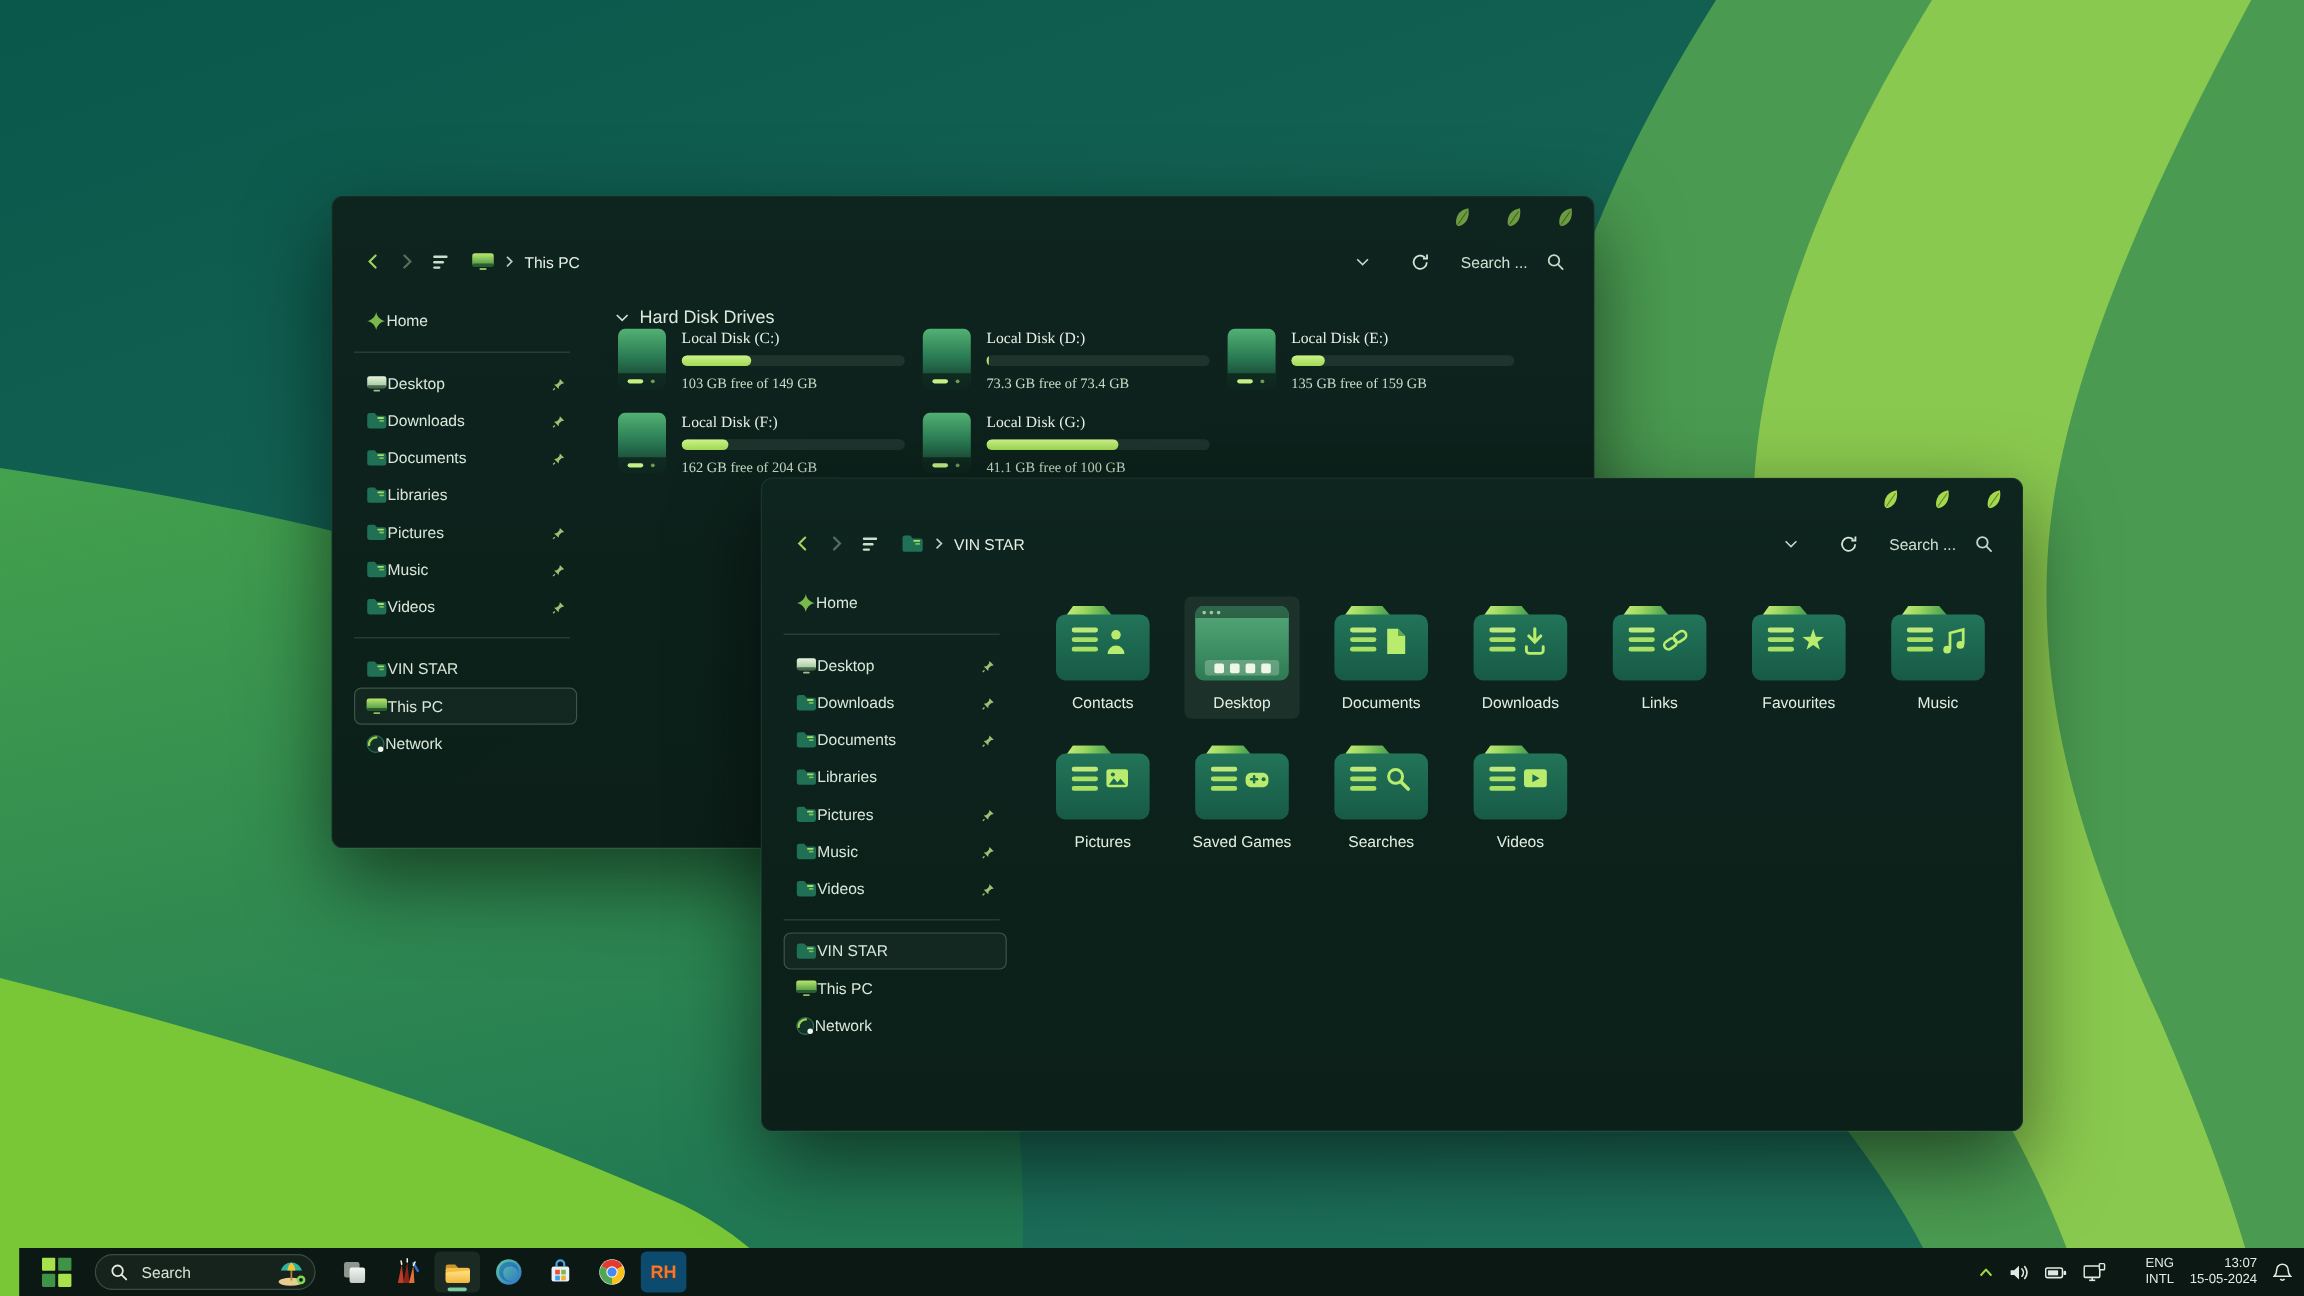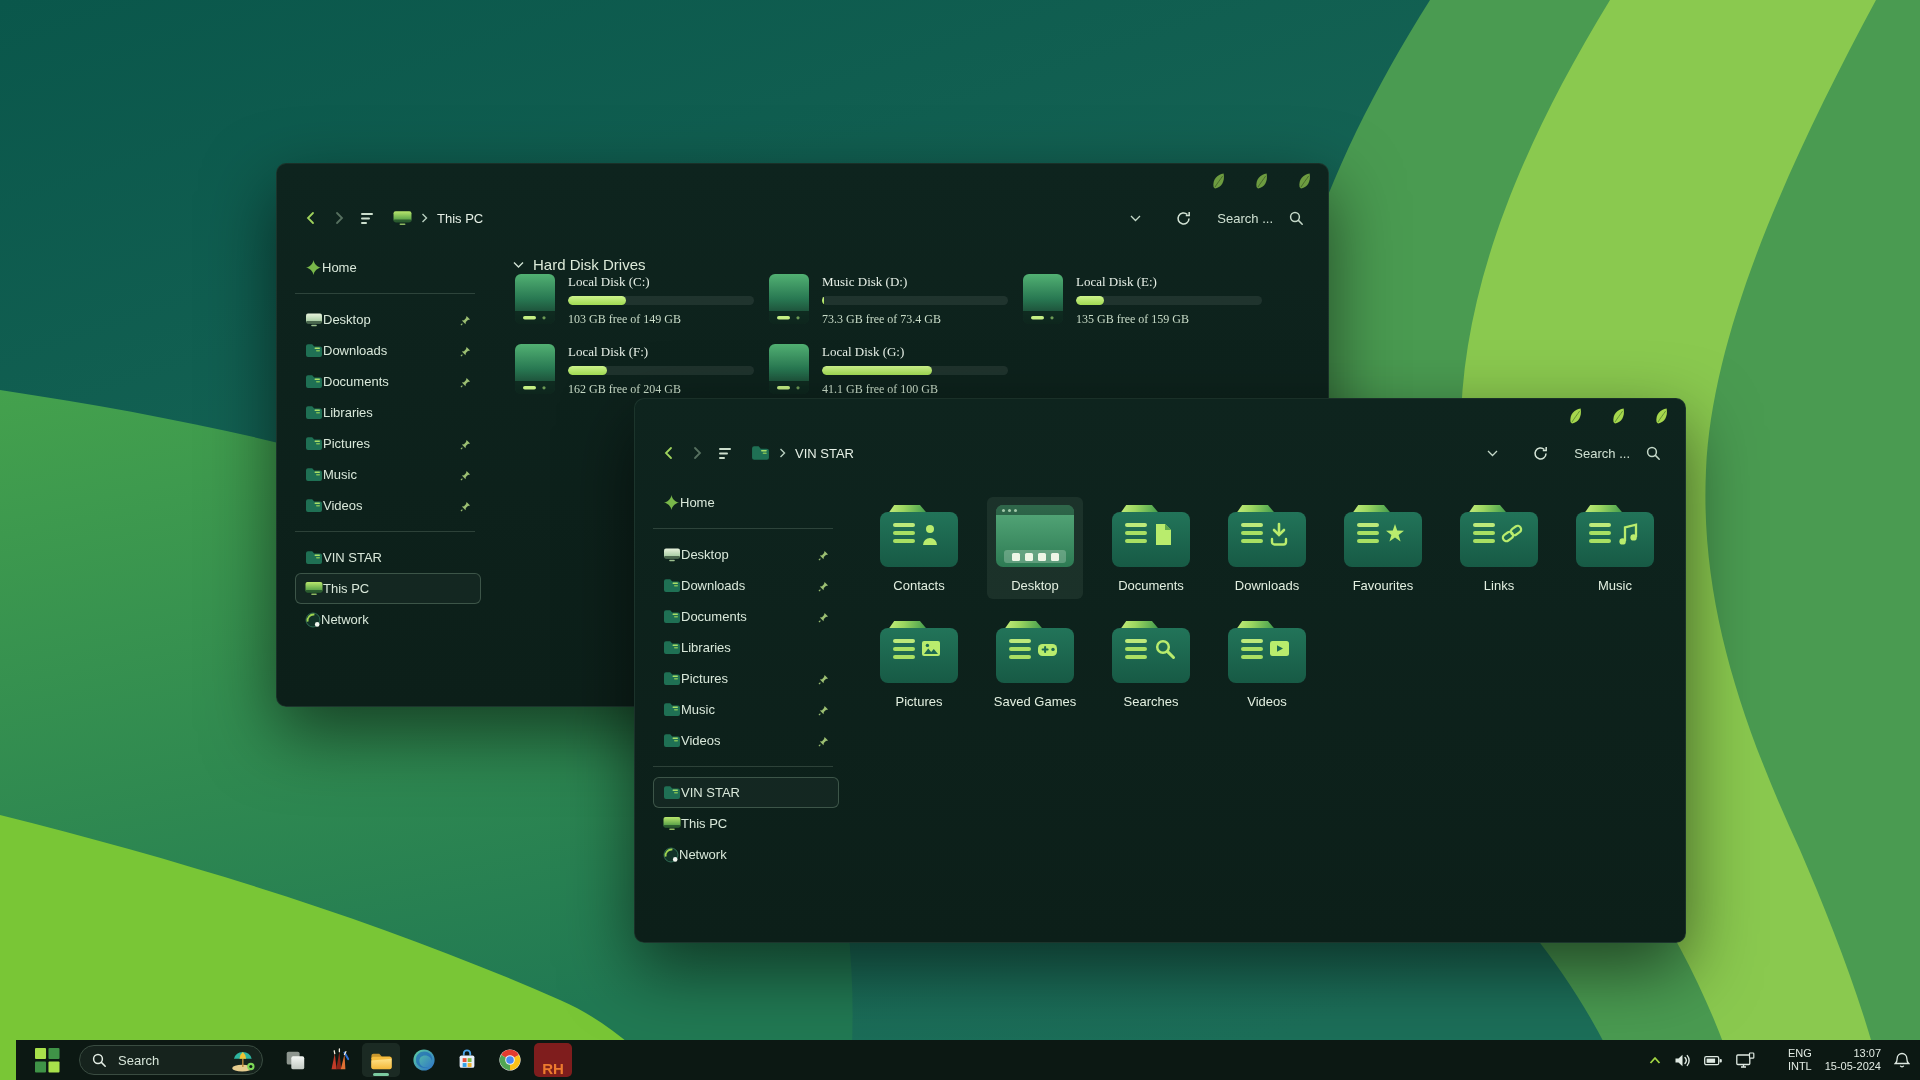--- a/index.html
+++ b/index.html
@@ -74,21 +74,21 @@
 
   
   .taskbar { position:absolute; left:16px; right:0; bottom:0; height:40px; background:#0c1813;
     display:flex; align-items:center; padding:0 10px 0 12px; z-index:10; }
   .tb-left { display:flex; align-items:center; gap:5px; }
   .tb-btn { width:38px; height:34px; border-radius:5px; border:none; background:none;
     display:flex; align-items:center; justify-content:center; position:relative; cursor:pointer; }
   .tb-btn.active { background:rgba(190,228,200,.09); }
   .tb-btn.active::after { content:""; position:absolute; bottom:1px; left:50%;
     transform:translateX(-50%); width:16px; height:3px; border-radius:2px; background:#7bcaa0; }
-  .tb-btn.tile { background:#7f1d1d;align-items:flex-end; }
+  .tb-btn.tile { background:#0c4a6e; }
   .rh-text { font-weight:bold; font-size:15px; color:#ee7a2f; text-shadow:0 1px 0 #7e2a12; }
   .search-pill { height:30px; width:184px; margin:0 8px; border-radius:16px; background:#16231d;
     border:1px solid #3a4c41; display:flex; align-items:center; gap:11px; padding:0 5px 0 12px;
     color:#d6e4d8; font-size:13px; cursor:pointer; }
   .search-pill .beach { margin-left:auto; }
   .tb-tray { margin-left:auto; display:flex; align-items:center; gap:13px; color:#e2ebe3; }
   .tray-btn { border:none; background:none; display:flex; align-items:center; cursor:pointer; }
   .lang  { display:flex; flex-direction:column; font-size:11px; line-height:13px; align-items:flex-start; }
   .clock { display:flex; flex-direction:column; font-size:11px; line-height:13px; align-items:flex-end; }
 </style>
@@ -348,21 +348,21 @@
           </div>
         </div>
         <div class="drive">
           <svg width="44" height="52" viewBox="0 0 44 52">
               <rect x="2" y="1" width="40" height="50" rx="6" fill="url(#g-drv)"></rect>
               <path d="M2,38 h40 v7 a6,6 0 0 1 -6,6 h-28 a6,6 0 0 1 -6,-6 z" fill="#0d241c" opacity="0.85"></path>
               <rect x="10" y="43" width="13" height="3.5" rx="1.75" fill="#c6ef84"></rect>
               <circle cx="31" cy="44.8" r="1.6" fill="#6d9a55"></circle>
             </svg>
           <div class="dinfo">
-            <div class="dname">Music Disk (D:)</div>
+            <div class="dname">Local Disk (D:)</div>
             <div class="dbar">
                 <i style="width: 1%;"></i>
               </div>
             <div class="dfree">73.3 GB free of 73.4 GB</div>
           </div>
         </div>
         <div class="drive">
           <svg width="44" height="52" viewBox="0 0 44 52">
               <rect x="2" y="1" width="40" height="50" rx="6" fill="url(#g-drv)"></rect>
               <path d="M2,38 h40 v7 a6,6 0 0 1 -6,6 h-28 a6,6 0 0 1 -6,-6 z" fill="#0d241c" opacity="0.85"></path>
@@ -662,42 +662,42 @@
           <span class="flabel">Downloads</span>
         </div>
         <div class="ftile">
           <div class="ficon">
               <div class="tab"></div>
               <div class="fbody"></div>
             <svg class="fmk" width="52" height="26" viewBox="0 0 52 26">
                 <rect x="0" y="1" width="22" height="4" rx="2" fill="#bce97a"></rect>
                 <rect x="0" y="9" width="22" height="4" rx="2" fill="#a8e063"></rect>
                 <rect x="0" y="17" width="22" height="4" rx="2" fill="#a8e063"></rect>
-                <g transform="translate(29,2)">
-                  <path d="M9,0 L11.2,6.6 L18,6.8 L12.6,10.9 L14.6,17.5 L9,13.5 L3.4,17.5 L5.4,10.9 L0,6.8 L6.8,6.6 Z" fill="#b9ec6d"></path>
+                <g transform="translate(29,2)" fill="none" stroke="#b9ec6d" stroke-width="2.2">
+                  <rect x="0.5" y="9" width="11" height="7" rx="3.5" transform="rotate(-35 6 12.5)"></rect>
+                  <rect x="8.5" y="3" width="11" height="7" rx="3.5" transform="rotate(-35 14 6.5)"></rect>
                 </g>
               </svg>
           </div>
-          <span class="flabel">Favourites</span>
+          <span class="flabel">Links</span>
         </div>
         <div class="ftile">
           <div class="ficon">
               <div class="tab"></div>
               <div class="fbody"></div>
             <svg class="fmk" width="52" height="26" viewBox="0 0 52 26">
                 <rect x="0" y="1" width="22" height="4" rx="2" fill="#bce97a"></rect>
                 <rect x="0" y="9" width="22" height="4" rx="2" fill="#a8e063"></rect>
                 <rect x="0" y="17" width="22" height="4" rx="2" fill="#a8e063"></rect>
-                <g transform="translate(29,2)" fill="none" stroke="#b9ec6d" stroke-width="2.2">
-                  <rect x="0.5" y="9" width="11" height="7" rx="3.5" transform="rotate(-35 6 12.5)"></rect>
-                  <rect x="8.5" y="3" width="11" height="7" rx="3.5" transform="rotate(-35 14 6.5)"></rect>
+                <g transform="translate(29,2)">
+                  <path d="M9,0 L11.2,6.6 L18,6.8 L12.6,10.9 L14.6,17.5 L9,13.5 L3.4,17.5 L5.4,10.9 L0,6.8 L6.8,6.6 Z" fill="#b9ec6d"></path>
                 </g>
               </svg>
           </div>
-          <span class="flabel">Links</span>
+          <span class="flabel">Favourites</span>
         </div>
         <div class="ftile">
           <div class="ficon">
               <div class="tab"></div>
               <div class="fbody"></div>
             <svg class="fmk" width="52" height="26" viewBox="0 0 52 26">
                 <rect x="0" y="1" width="22" height="4" rx="2" fill="#bce97a"></rect>
                 <rect x="0" y="9" width="22" height="4" rx="2" fill="#a8e063"></rect>
                 <rect x="0" y="17" width="22" height="4" rx="2" fill="#a8e063"></rect>
                 <g transform="translate(30,1)">

